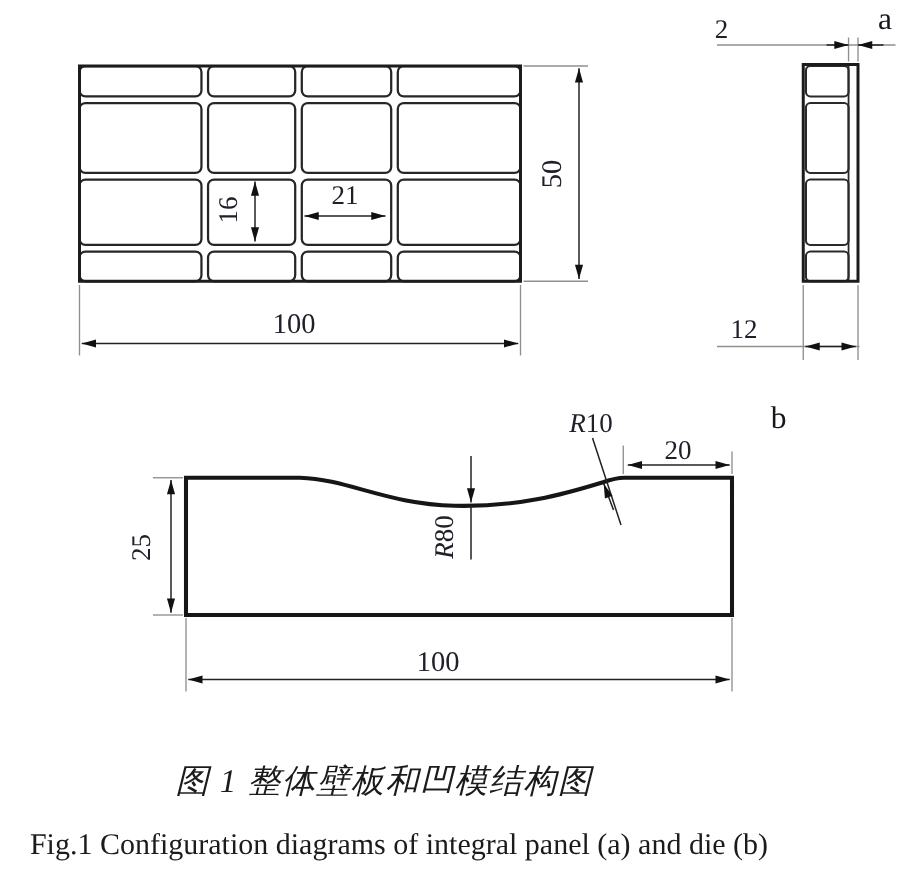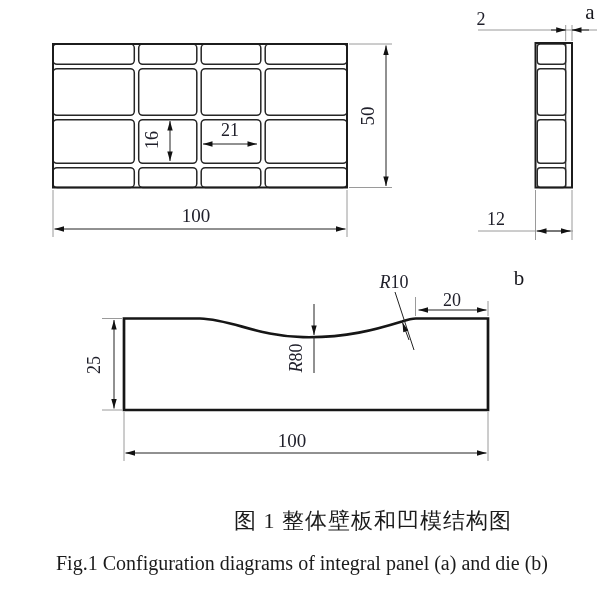--- a/index.html
+++ b/index.html
@@ -9,24 +9,24 @@
   .outline{fill:none;stroke:#1c1c1c;stroke-width:2;}
   .outline-thick{fill:none;stroke:#161616;stroke-width:2.7;}
   .pk{fill:#ffffff;stroke:#262626;stroke-width:1.5;}
   .pk2{fill:#ffffff;stroke:#2a2a2a;stroke-width:1.4;}
   .thin{stroke:#8f8f8f;stroke-width:0.9;fill:none;}
   .arrline{stroke:#222222;stroke-width:1;fill:none;}
   .dimtxt{fill:#20202b;font-size:18px;font-family:"Liberation Serif","DejaVu Serif",serif;}
   .dimtxt-lg{fill:#20202b;font-size:19px;font-family:"Liberation Serif","DejaVu Serif",serif;}
   .viewlabel{fill:#16161c;font-size:21px;font-family:"Liberation Serif","DejaVu Serif",serif;}
   .it{font-style:italic;}
-  .caption-zh{position:absolute;left:0;top:506px;width:512px;text-align:right;
-              font-size:22px;color:#1b1b1b;letter-spacing:1px;}
+  .caption-zh{position:absolute;left:0;top:506px;width:512px;text-align:center;
+              font-size:22px;color:#1b1b1b;letter-spacing:1px;font-style:italic;}
   .caption-en{position:absolute;left:0;top:552px;width:532px;text-align:center;
-              font-size:20px;color:#1b1b1b;padding-left:36px;}
+              font-size:20px;color:#1b1b1b;}
 </style>
 </head>
 <body>
 
 <div id="stage">
 
 <svg width="616" height="500" viewBox="0 0 616 500">
   <defs>
     <marker id="arr" markerUnits="userSpaceOnUse" markerWidth="12" markerHeight="8" refX="10" refY="4" orient="auto-start-reverse">
       <path d="M10,4 L0.5,1.3 L0.5,6.7 Z" fill="#111111"></path>

